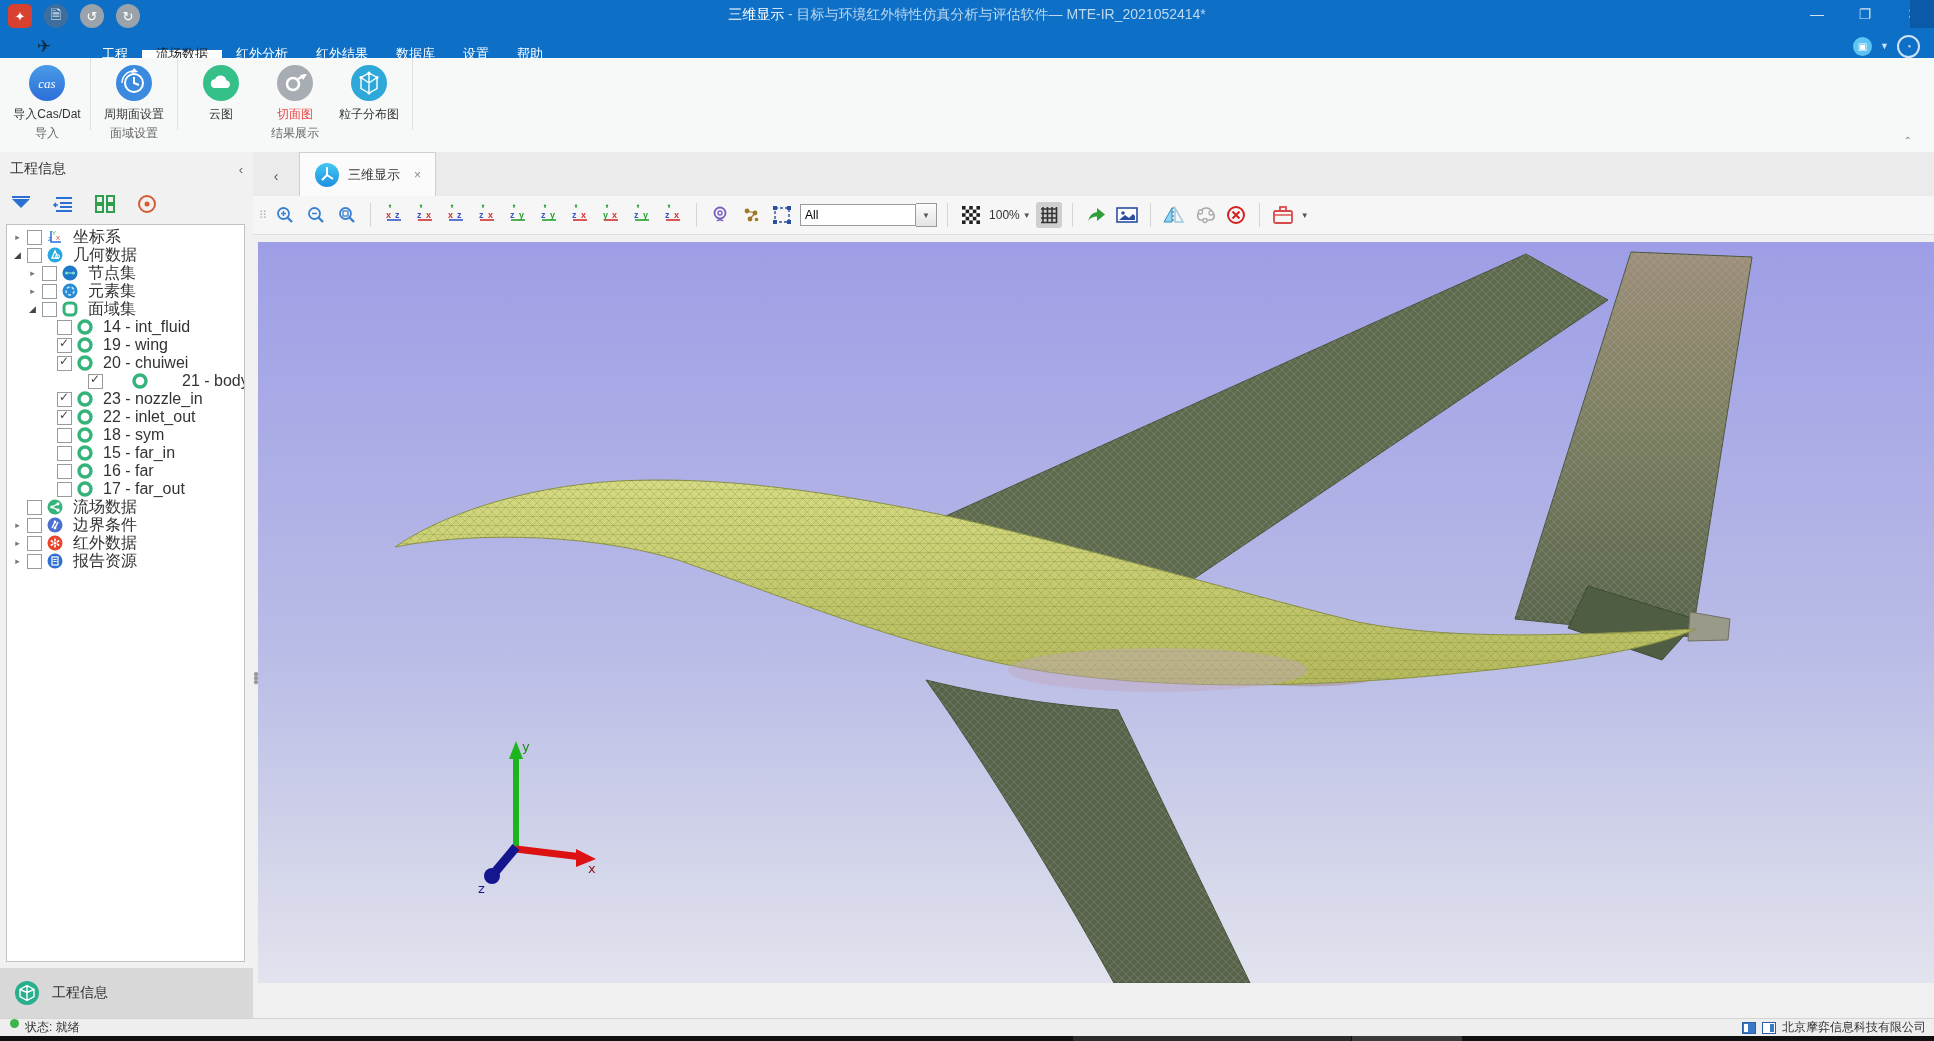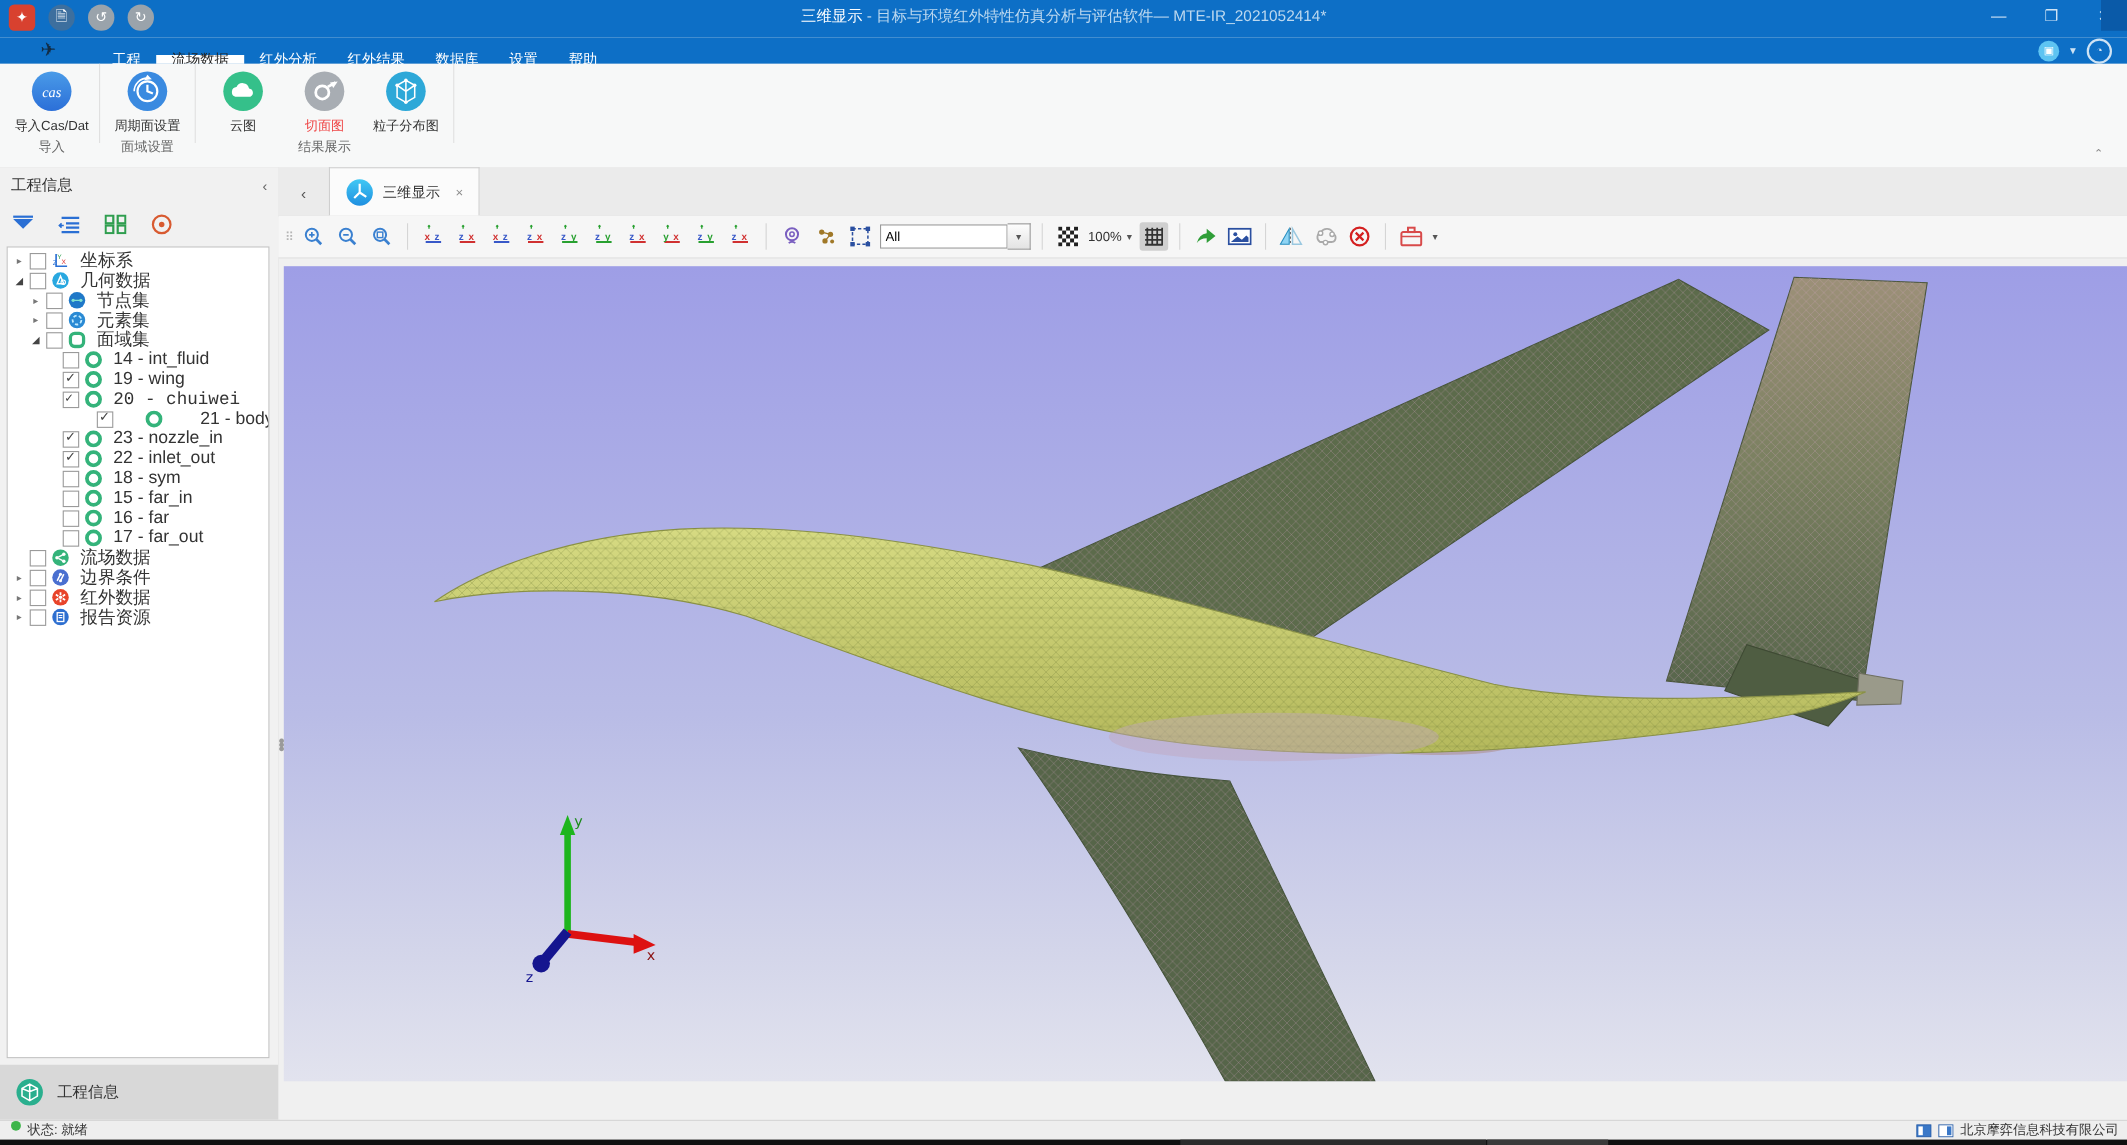--- a/index.html
+++ b/index.html
@@ -313,21 +313,21 @@
         <div class="trow" style="padding-left: 34px;">
           <span class="t-arrow"></span>
           <span class="t-cb on"></span>
           <span class="t-icon">
             <svg width="16" height="16">
               <circle cx="8" cy="8" r="6" fill="none" stroke="#34b37a" stroke-width="3.4"></circle>
             </svg>
           </span>
           <span class="t-label">19 - wing</span>
         </div>
-        <div class="trow" style="padding-left: 34px; font-family: Liberation Mono, monospace;">
+        <div class="trow" style="padding-left: 34px;">
           <span class="t-arrow"></span>
           <span class="t-cb on"></span>
           <span class="t-icon">
             <svg width="16" height="16">
               <circle cx="8" cy="8" r="6" fill="none" stroke="#34b37a" stroke-width="3.4"></circle>
             </svg>
           </span>
           <span class="t-label">20 - chuiwei</span>
         </div>
         <div class="trow" style="padding-left: 54px; gap: 24px;">

